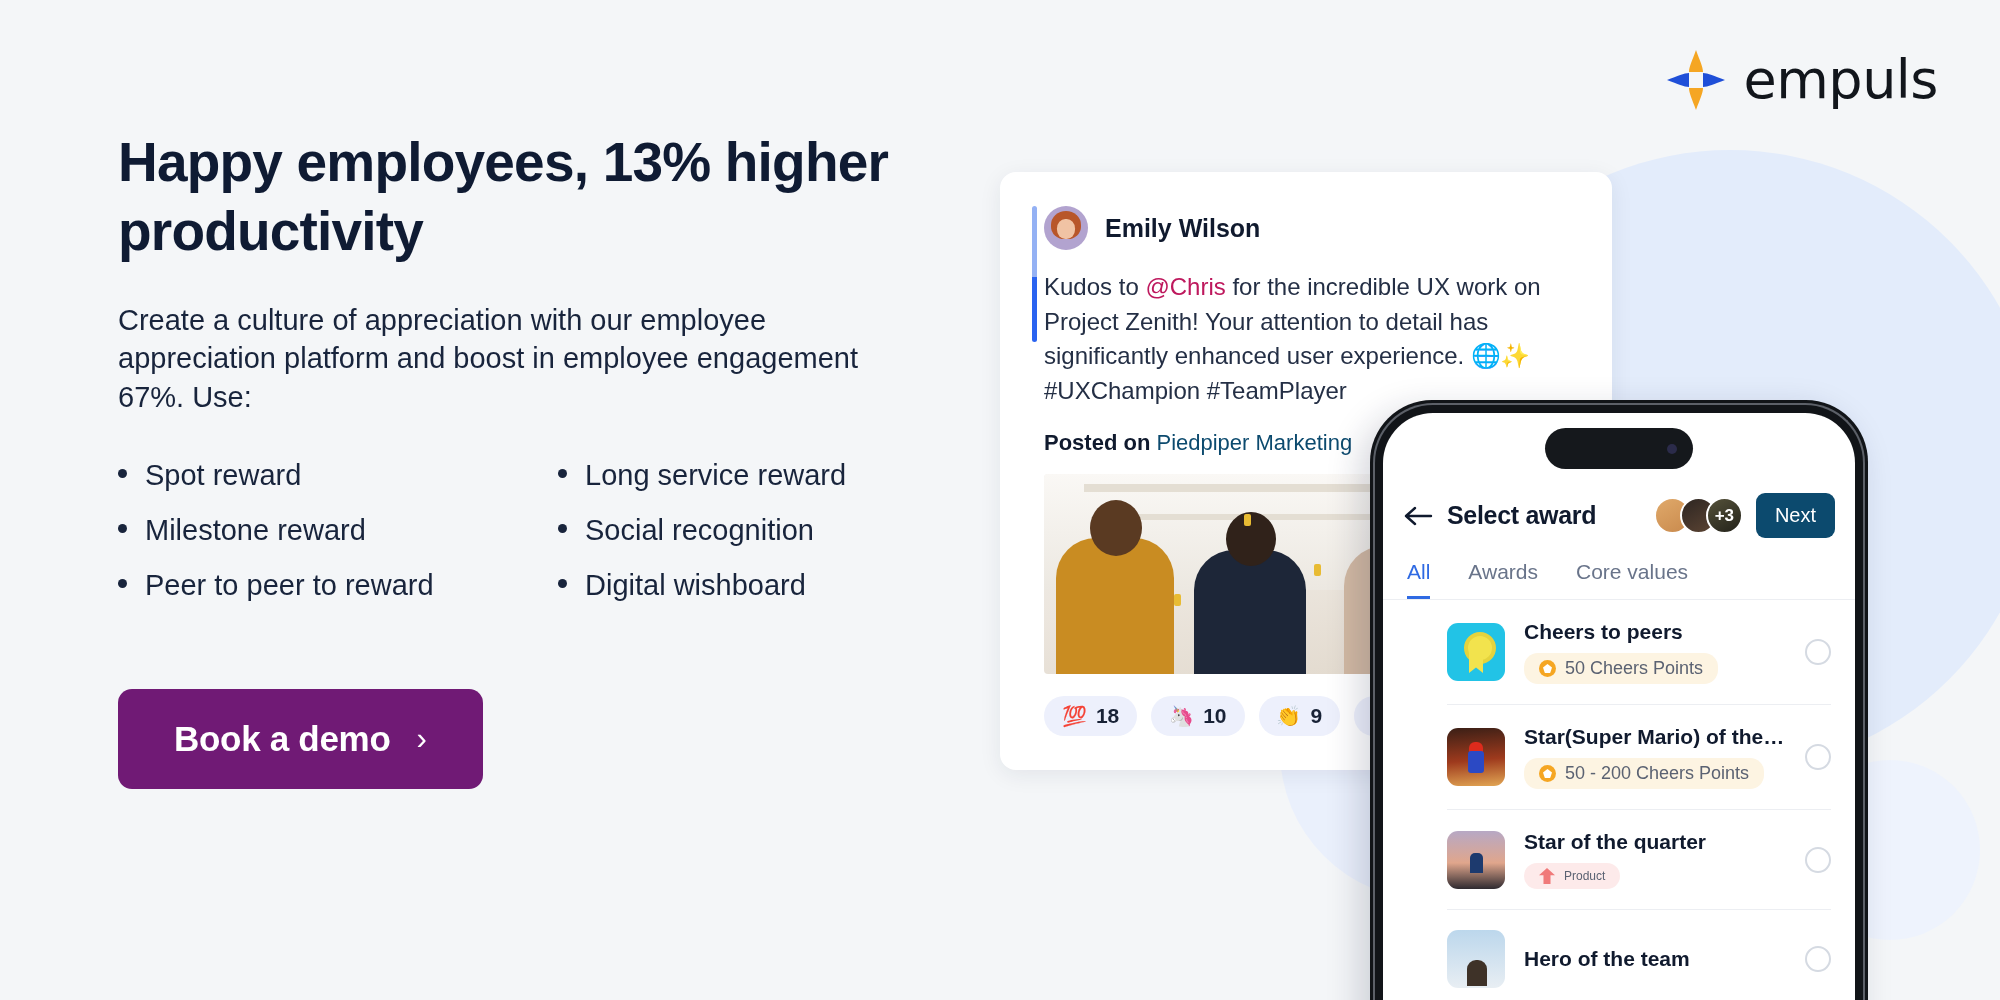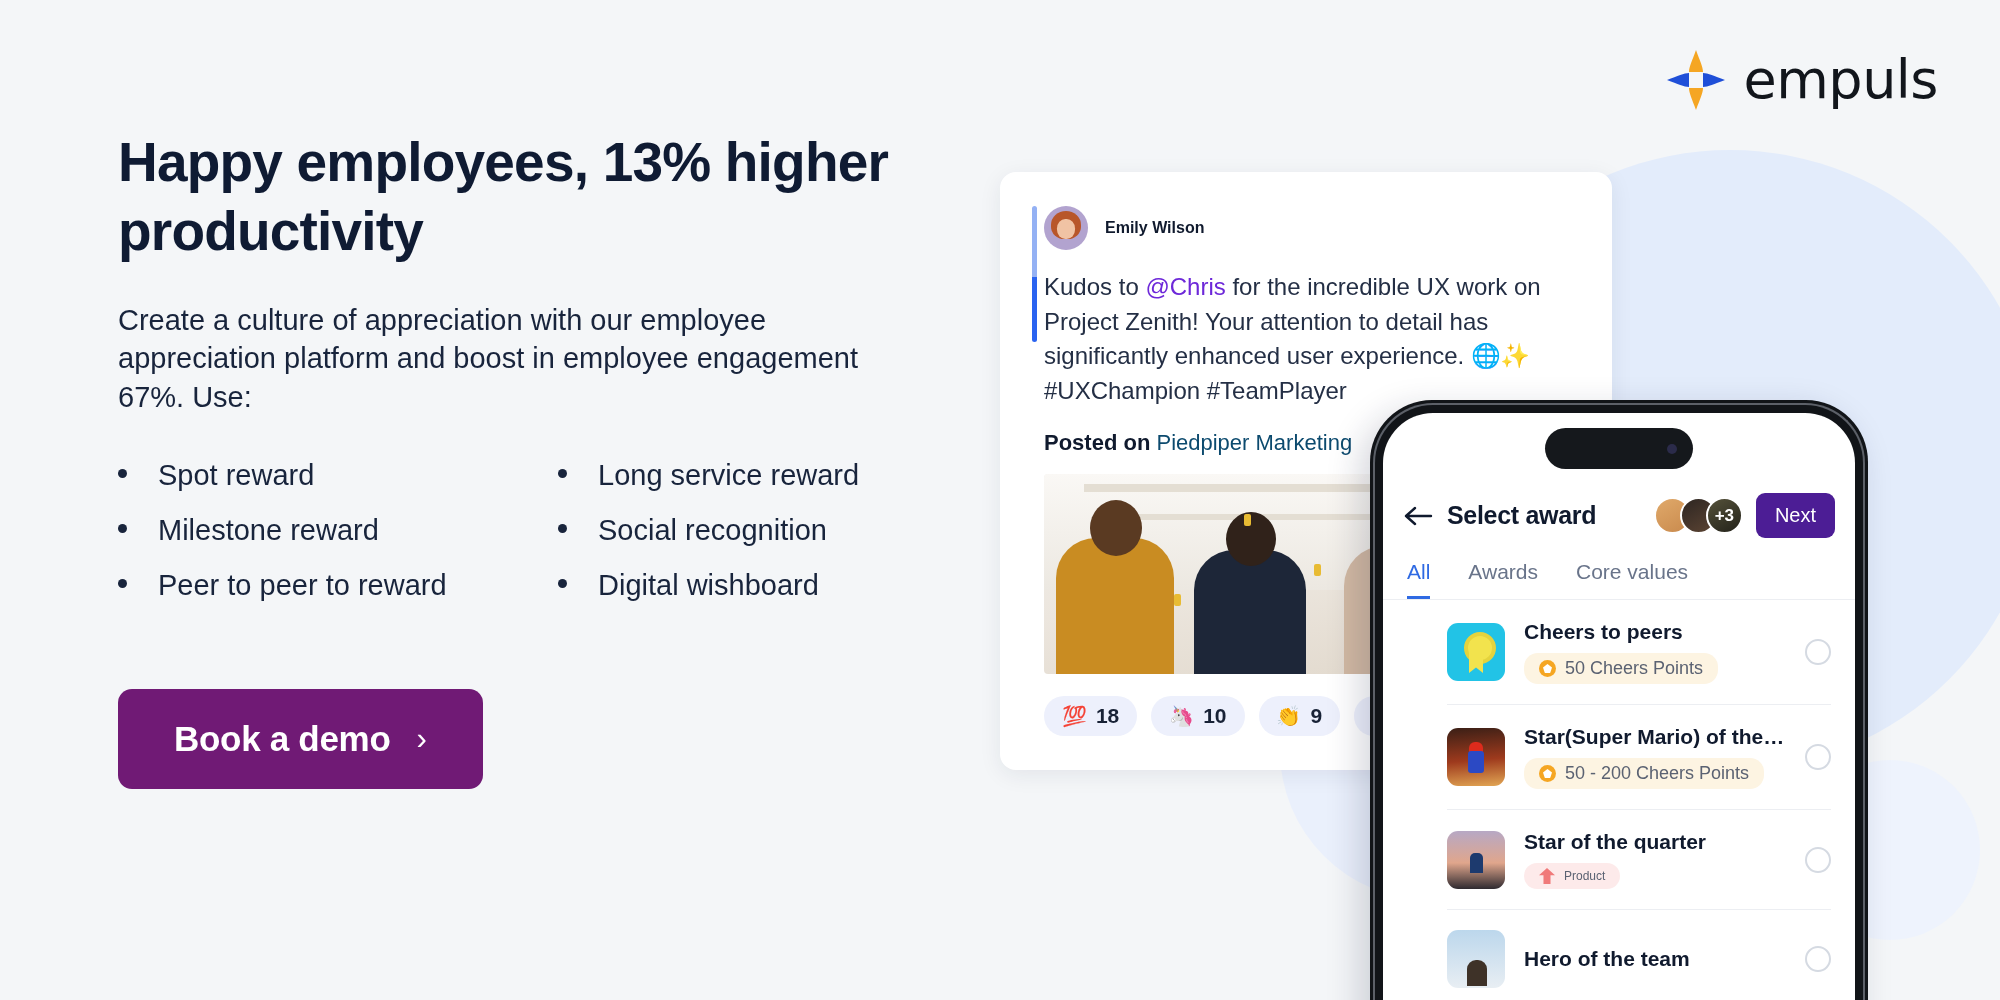--- a/index.html
+++ b/index.html
@@ -78,21 +78,21 @@
   .bullets {
     margin-top: 42px;
     display: flex;
     gap: 0px;
   }
   .bullet-col { width: 440px; }
   .bullet-col:nth-child(2) { width: 380px; }
   .bullet-row {
     display: flex;
     align-items: baseline;
-    gap: 31px;
+    gap: 18px;
     margin-bottom: 20px;
     font-size: 29px;
     color: #18243c;
     line-height: 1.2;
   }
   .bullet-dot {
     width: 9px; height: 9px;
     border-radius: 50%;
     background: #18243c;
     flex: 0 0 9px;
@@ -144,29 +144,29 @@
   .avatar-emily::before {
     content: ""; position: absolute; left: 7px; top: 5px;
     width: 30px; height: 28px; border-radius: 50% 50% 44% 44%;
     background: #b8562a;
   }
   .avatar-emily::after {
     content: ""; position: absolute; left: 13px; top: 13px;
     width: 18px; height: 20px; border-radius: 46%;
     background: #f0c3a4;
   }
-  .poster-name { font-size: 16px; font-weight: bold; color: #101a2e; }
+  .poster-name { font-size: 25px; font-weight: bold; color: #101a2e; }
   .post-body {
     margin-top: 20px;
     font-size: 24px;
     line-height: 1.44;
     color: #242f45;
     max-width: 540px;
   }
-  .mention { color: #6d28d9; }
+  .mention { color: #be185d; }
   .posted-on {
     margin-top: 22px;
     font-size: 22px;
     color: #101a2e;
     font-weight: bold;
   }
   .posted-on .org { color: #0c4a6e; font-weight: normal; }
   .post-photo {
     margin: 18px 0 0 44px;
     width: 568px; height: 200px;
@@ -259,21 +259,21 @@
   .av:first-child { margin-left: 0; }
   .av-1 { background: linear-gradient(150deg,#e0a96a,#c98a4d); }
   .av-2 { background: linear-gradient(150deg,#2d2622,#5c4433); }
   .av-3 { background: linear-gradient(150deg,#55523a,#23221a); }
   .av-more {
     position: absolute; inset: 0; display: flex;
     align-items: center; justify-content: center;
     font-size: 17px; font-weight: bold; color: #fff;
   }
   .next-btn {
-    background: #4c1d95; color: #fff;
+    background: #0c4a6e; color: #fff;
     border: none; border-radius: 9px;
     padding: 11px 19px; font-size: 20px;
     font-family: "Liberation Sans", sans-serif;
     cursor: pointer;
   }
   .phone-tabs {
     display: flex; gap: 38px;
     padding: 22px 24px 0 24px;
     border-bottom: 1px solid #eceef2;
   }

